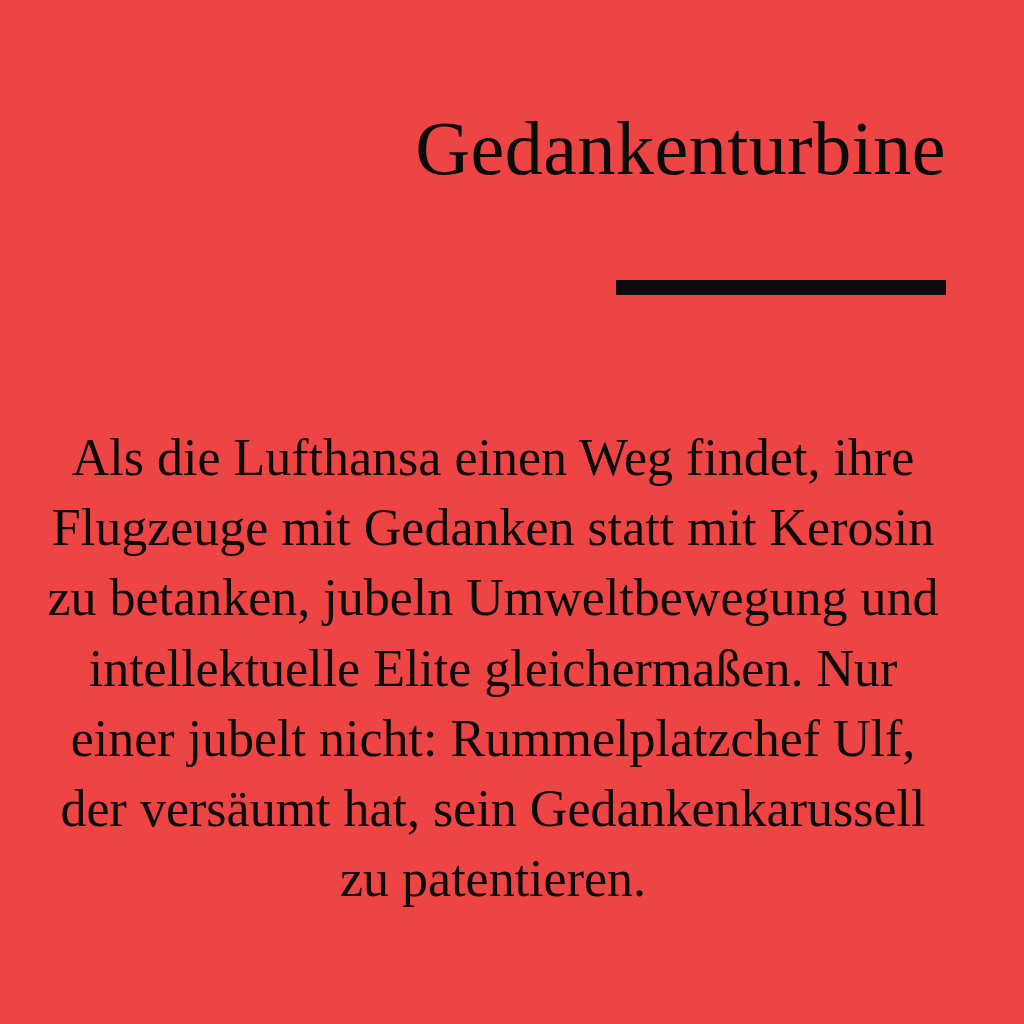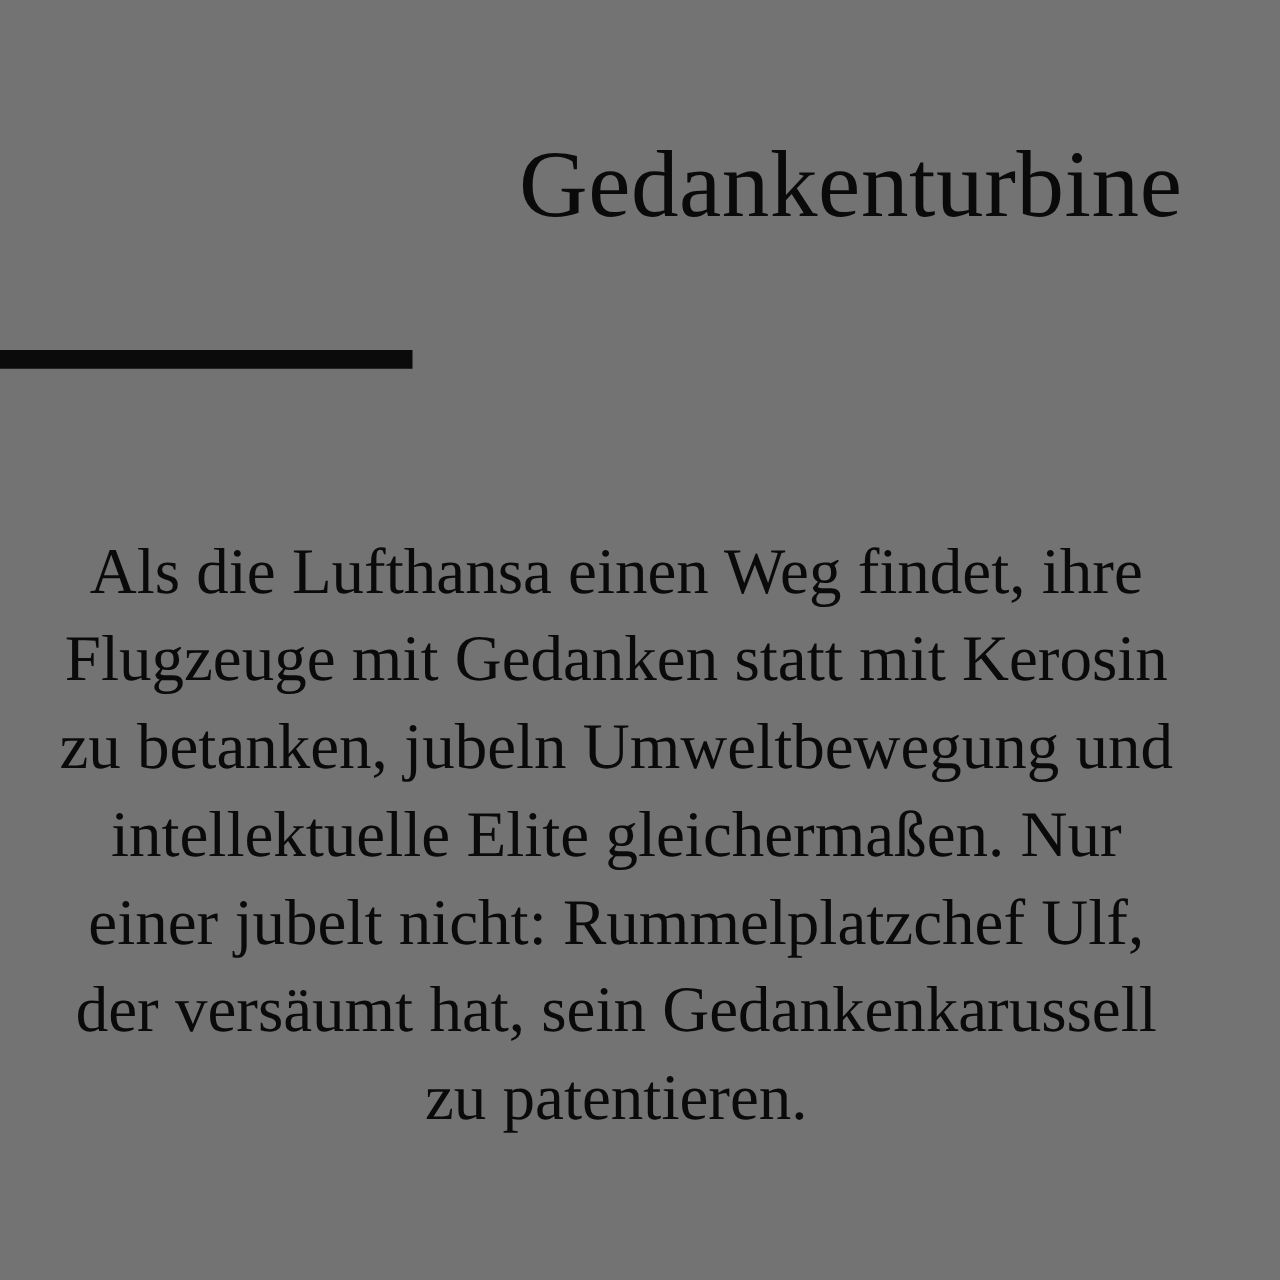--- a/index.html
+++ b/index.html
@@ -10,23 +10,24 @@
     width: 1024px;
     height: 1024px;
     overflow: hidden;
     font-family: "Liberation Serif", serif;
   }
   .card {
     position: relative;
     box-sizing: border-box;
     width: 1024px;
     height: 1024px;
-    background: #737373;
+    background: #ef4444;
     display: flex;
     flex-direction: column;
+    align-items: flex-end;
     padding: 0;
   }
   .title {
     margin: 0;
     padding: 0 78px 0 0;
     font-family: "Liberation Serif", serif;
     font-weight: 400;
     font-size: 76px;
     line-height: 1.0;
     letter-spacing: 0.5px;

